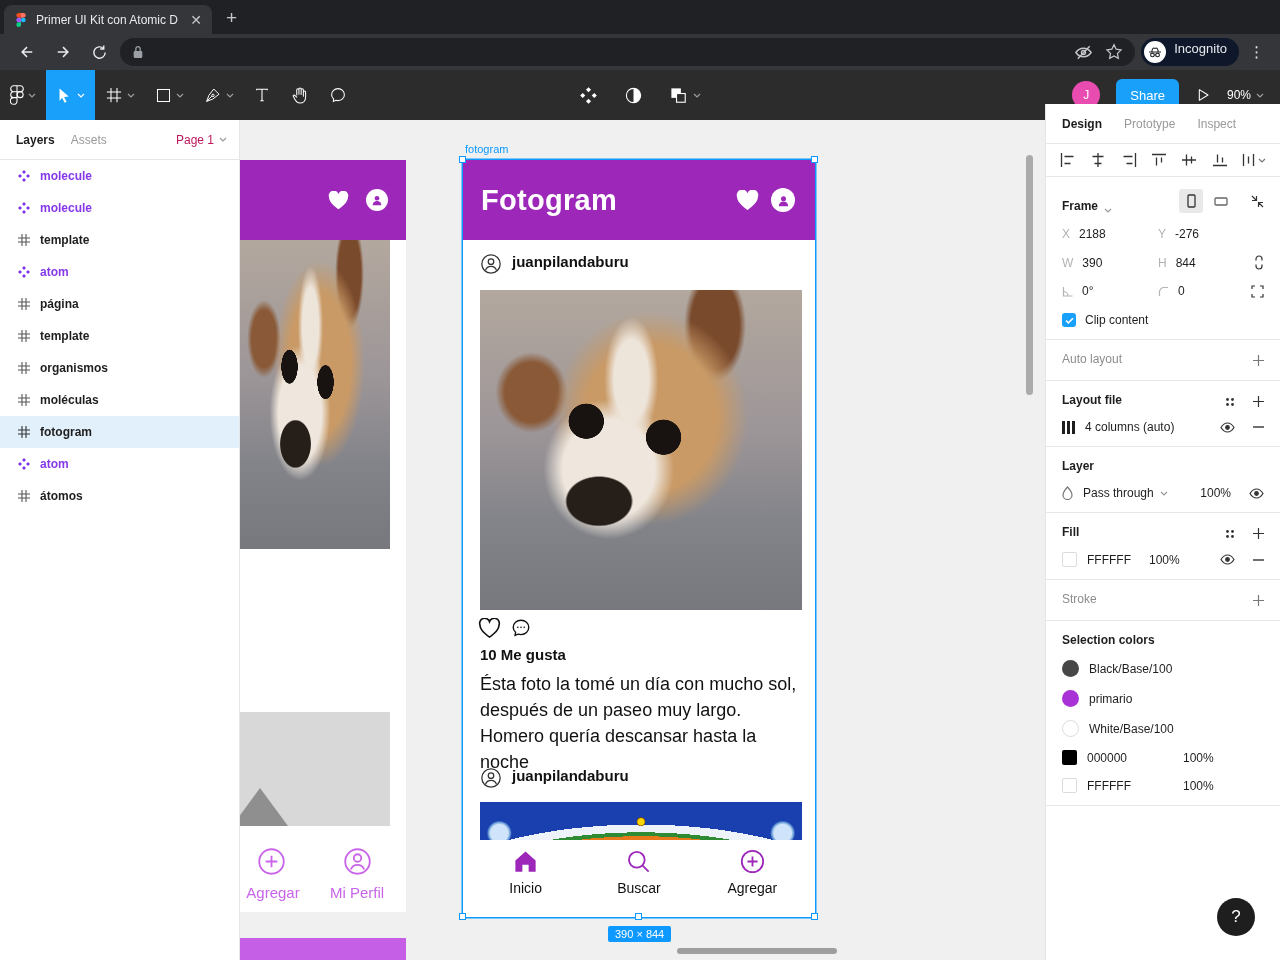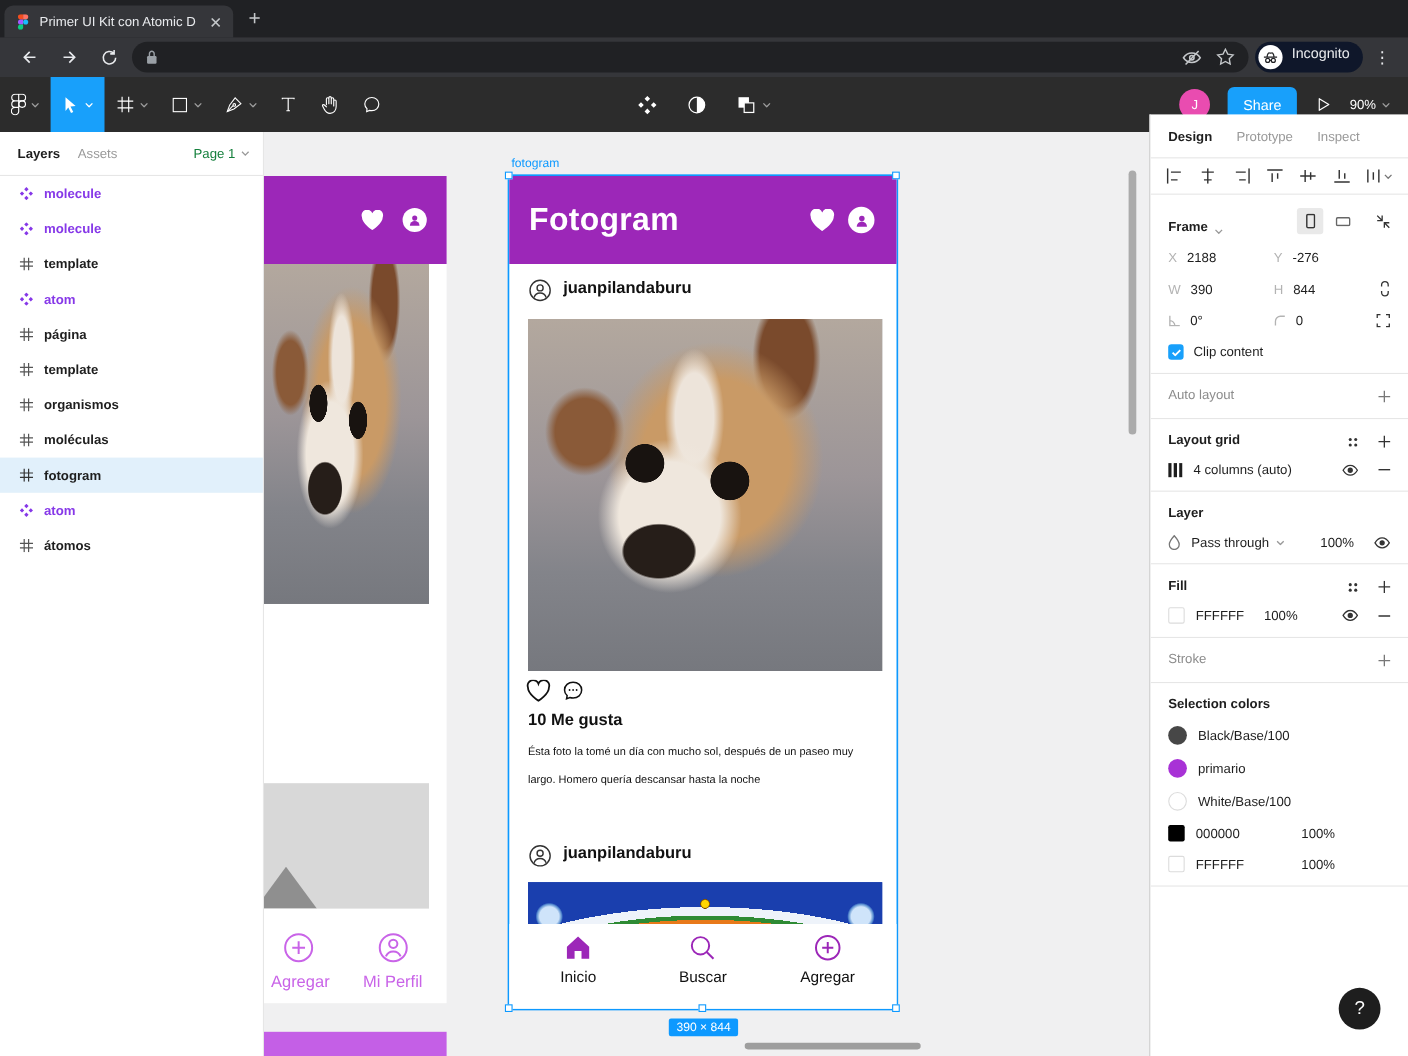--- a/index.html
+++ b/index.html
@@ -38,21 +38,21 @@
   .right-tools{margin-left:auto;display:flex;align-items:center;gap:16px;padding-right:16px}
   .avatar{width:28px;height:28px;border-radius:50%;background:#E94CB0;color:#fff;font-size:12px;display:flex;align-items:center;justify-content:center}
   .share-btn{background:#18A0FB;color:#fff;font-size:13px;border:none;border-radius:6px;height:32px;padding:0 14px;display:flex;align-items:center}
   .zoom-sel{display:flex;align-items:center;gap:5px;font-size:12px;color:#fff}
 
   
   .lpanel{position:absolute;left:0;top:120px;width:240px;bottom:0;background:#fff;border-right:1px solid #E6E6E6}
   .lp-head{height:40px;display:flex;align-items:center;padding:0 12px 0 16px;gap:16px;border-bottom:1px solid #E6E6E6}
   .lp-tab{font-size:12px;color:#999}
   .lp-tab.on{color:#1e1e1e;font-weight:700}
-  .page-sel{margin-left:auto;display:flex;align-items:center;gap:5px;font-size:12px;color:#15803d}
+  .page-sel{margin-left:auto;display:flex;align-items:center;gap:5px;font-size:12px;color:#be185d}
   .litem{height:32px;display:flex;align-items:center;padding-left:18px;gap:10px;font-size:12px;font-weight:600;color:#1e1e1e}
   .litem.comp{color:#8638E8}
   .litem.sel{background:#E1F0FB}
   .li-ic{width:12px;height:12px;flex:none}
 
   
   .canvas{position:absolute;left:240px;top:120px;width:805px;bottom:0;background:#F0F0F1;overflow:hidden}
 
   .frameA{position:absolute;left:0;top:40px;width:166px;height:752px;background:#fff}
   .frameA .hd{height:80px;background:#9C27B8;position:relative}
@@ -85,21 +85,21 @@
   .handle{position:absolute;width:7px;height:7px;background:#fff;border:1px solid #0D99FF;z-index:5}
   .size-badge{position:absolute;left:368px;top:806px;background:#0D99FF;color:#fff;font-size:11px;border-radius:2px;padding:2px 7px}
 
   .app-hd{height:80px;background:#9C27B8;position:relative;display:flex;align-items:center}
   .app-title{color:#fff;font-size:29px;font-weight:600;letter-spacing:.3px;padding-left:18px}
   .person-disc{position:absolute;border-radius:50%;background:#fff;display:flex;align-items:center;justify-content:center}
 
   .userrow{position:absolute;left:17px;display:flex;align-items:flex-start;gap:10px}
   .uname{font-size:15px;font-weight:700;color:#111}
   .likes{position:absolute;left:17px;font-size:15px;font-weight:700;color:#111}
-  .caption{position:absolute;left:17px;width:322px;font-size:10px;line-height:26px;color:#111}
+  .caption{position:absolute;left:17px;width:322px;font-size:18px;line-height:26px;color:#111}
   .acticons{position:absolute;left:15px;display:flex;gap:9px;align-items:center}
 
   .appnav{position:absolute;left:0;top:680px;width:100%;height:77px;background:#fff;display:flex;justify-content:space-around;padding:8px 6px 0}
   .nav-it{display:flex;flex-direction:column;align-items:center;width:80px}
   .nav-it .lbl{font-size:14px;color:#111;margin-top:5px}
 
   .anav-lbl{position:absolute;font-size:15px;color:#C964E8;text-align:center}
 
   .vscroll{position:absolute;left:786px;top:35px;width:7px;height:240px;border-radius:4px;background:#ABABAB}
   .hscroll{position:absolute;left:437px;top:828px;width:160px;height:6px;border-radius:3px;background:#9E9E9E}
@@ -609,21 +609,21 @@
         <span class="right">
             <svg width="11" height="11" viewBox="0 0 11 11" stroke="#777" stroke-width="1.2">
               <path d="M5.5 0v11M0 5.5h11"></path>
             </svg>
           </span>
       </div>
     </div>
 
     <div class="sec">
       <div class="sec-h">
-          <span>Layout grid</span>
+          <span>Layout file</span>
         <span class="right">
           <svg width="10" height="10" viewBox="0 0 10 10" fill="#333">
               <circle cx="2.5" cy="2.5" r="1.4"></circle>
               <circle cx="7.5" cy="2.5" r="1.4"></circle>
               <circle cx="2.5" cy="7.5" r="1.4"></circle>
               <circle cx="7.5" cy="7.5" r="1.4"></circle>
             </svg>
           <svg width="11" height="11" viewBox="0 0 11 11" stroke="#333" stroke-width="1.2">
               <path d="M5.5 0v11M0 5.5h11"></path>
             </svg>

